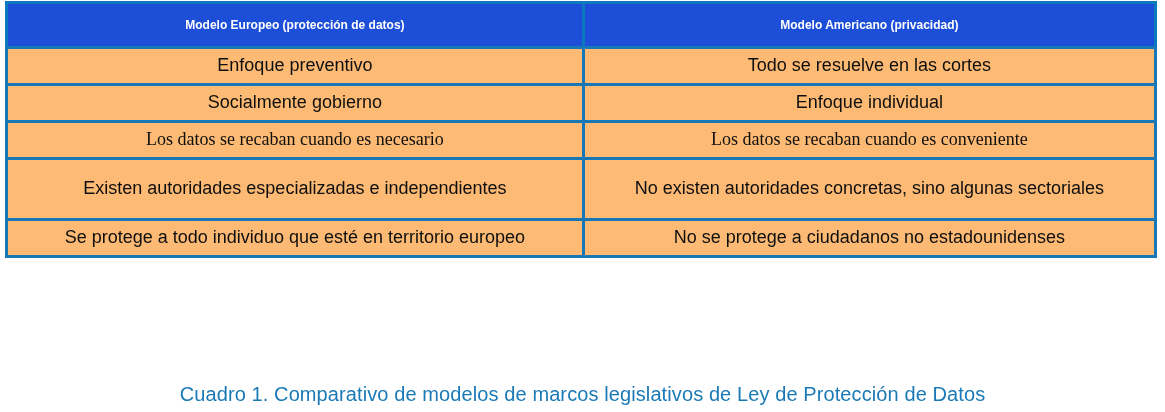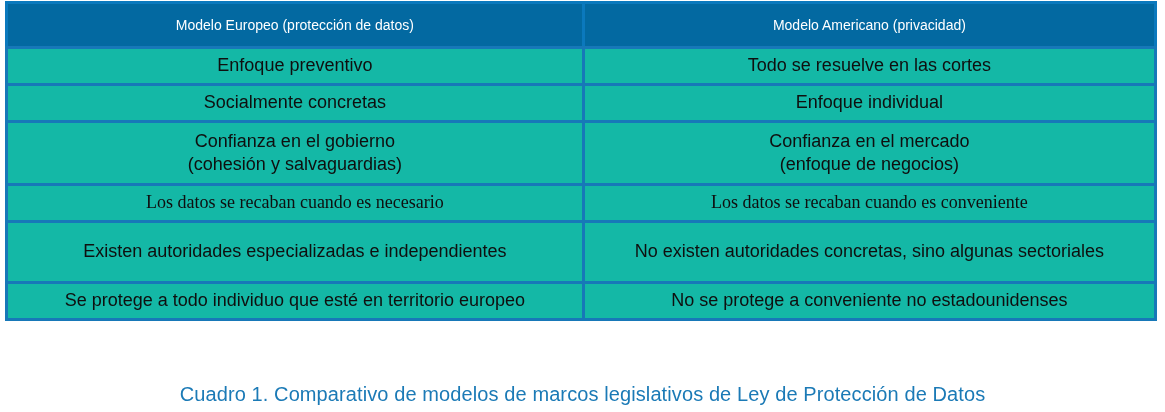--- a/index.html
+++ b/index.html
@@ -39,32 +39,32 @@
 
   table.cmp th,
   table.cmp td {
     border: 3px solid #1778b8;
     text-align: center;
     vertical-align: middle;
     padding: 0 8px;
   }
 
   table.cmp thead th {
-    background: #0369a1;
+    background: #1d4ed8;
     color: #ffffff;
-    font-weight: normal;
-    font-size: 14px;
+    font-weight: bold;
+    font-size: 12px;
     line-height: 1.2;
     height: 42px;
     border-color: #0b79bd;
     border-bottom-color: #1778b8;
   }
 
   table.cmp tbody td {
-    background: #14b8a6;
+    background: #fdba74;
     color: #0f0f0f;
     font-weight: normal;
     font-size: 18px;
     line-height: 1.28;
   }
 
   tr.r-1 td { height: 34px; }
   tr.r-2 td { height: 34px; }
   tr.r-3 td { height: 60px; }
   tr.r-4 td { height: 34px; font-family: Liberation Serif, serif; }
@@ -109,37 +109,27 @@
           <td>
             <span class="cell-line">Enfoque preventivo</span>
           </td>
           <td>
             <span class="cell-line">Todo se resuelve en las cortes</span>
           </td>
         </tr>
 
         <tr class="r-2">
           <td>
-            <span class="cell-line">Socialmente concretas</span>
+            <span class="cell-line">Socialmente gobierno</span>
           </td>
           <td>
             <span class="cell-line">Enfoque individual</span>
           </td>
         </tr>
 
-        <tr class="r-3">
-          <td>
-            <span class="cell-line">Confianza en el gobierno</span>
-            <span class="cell-line">(cohesión y salvaguardias)</span>
-          </td>
-          <td>
-            <span class="cell-line">Confianza en el mercado</span>
-            <span class="cell-line">(enfoque de negocios)</span>
-          </td>
-        </tr>
 
         <tr class="r-4">
           <td>
             <span class="cell-line">Los datos se recaban cuando es necesario</span>
           </td>
           <td>
             <span class="cell-line">Los datos se recaban cuando es conveniente</span>
           </td>
         </tr>
 
@@ -151,21 +141,21 @@
           <td>
             <span class="cell-line">No existen autoridades concretas, sino algunas sectoriales</span>
           </td>
         </tr>
 
         <tr class="r-7">
           <td>
             <span class="cell-line">Se protege a todo individuo que esté en territorio europeo</span>
           </td>
           <td>
-            <span class="cell-line">No se protege a conveniente no estadounidenses</span>
+            <span class="cell-line">No se protege a ciudadanos no estadounidenses</span>
           </td>
         </tr>
 
       </tbody>
     </table>
   </div>
 
   <div class="caption">Cuadro 1. Comparativo de modelos de marcos legislativos de Ley de Protección de Datos</div>
 
 </div>

